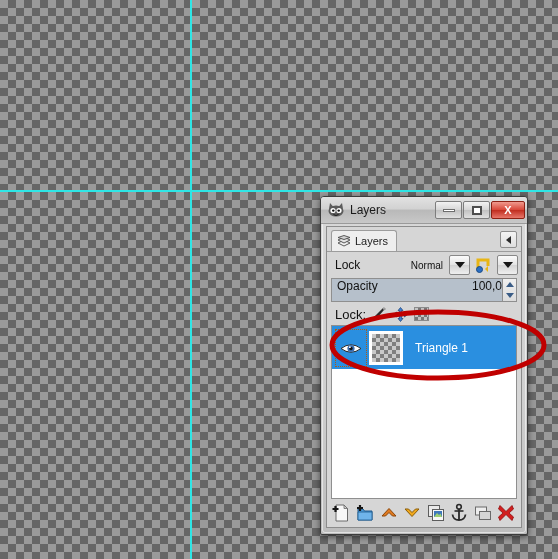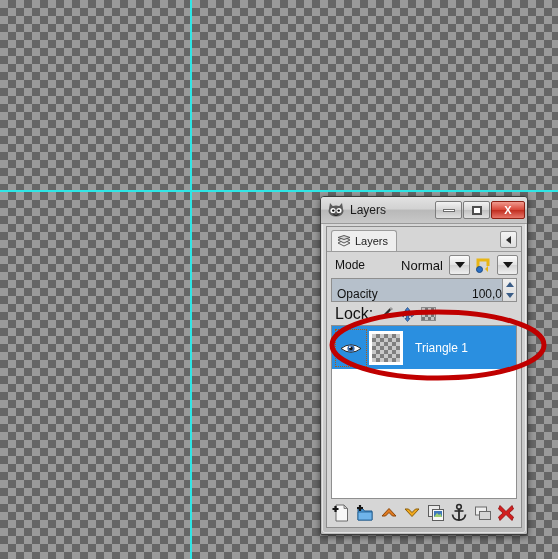--- a/index.html
+++ b/index.html
@@ -152,40 +152,40 @@
 
   
   .mode-row {
     display: flex; align-items: center;
     height: 26px;
     padding: 0 3px 0 8px;
     gap: 4px;
     flex: 0 0 auto;
   }
   .mode-label { font-size: 12px; color: #111; flex: 1 1 auto; }
-  .mode-value { font-size: 13px; color: #111; margin-right: 2px; }
+  .mode-value { font-size: 10px; color: #111; margin-right: 2px; }
   .combo-arrow {
     width: 21px; height: 20px;
     border: 1px solid #888;
     border-radius: 2px;
     background: linear-gradient(to bottom,#fbfbfb,#e3e3e3 50%,#d2d2d2 51%,#efefef);
     display: flex; align-items: center; justify-content: center;
     box-sizing: border-box;
   }
   .tri-down {
     width: 0; height: 0;
     border-left: 5px solid transparent;
     border-right: 5px solid transparent;
     border-top: 6px solid #161616;
   }
   .lockalpha-icon { width: 19px; height: 19px; }
 
   
   .opacity-row {
-    display: flex; align-items: flex-end;
+    display: flex; align-items: flex-start;
     height: 24px;
     margin: 0 4px 2px 4px;
     border: 1px solid #8f8f8f;
     background: #b6c0cb;
     box-sizing: border-box;
     flex: 0 0 auto;
     position: relative;
   }
   .opacity-label { font-size: 12px; color: #111; padding-left: 5px; flex: 1 1 auto; }
   .opacity-value { font-size: 12px; color: #111; padding-right: 0; }
@@ -208,21 +208,21 @@
     border-top: 5px solid #3a5c86;
   }
 
   
   .lock-row {
     display: flex; align-items: center; gap: 6px;
     height: 20px;
     padding-left: 8px;
     flex: 0 0 auto;
   }
-  .lock-label { font-size: 16px; color: #111; }
+  .lock-label { font-size: 13px; color: #111; }
   .lock-ico { width: 15px; height: 15px; }
   .lock-alpha-box {
     width: 15px; height: 14px;
     background-image:
       linear-gradient(45deg, #777 25%, transparent 25%, transparent 75%, #777 75%),
       linear-gradient(45deg, #777 25%, transparent 25%, transparent 75%, #777 75%);
     background-color: #c4c4c4;
     background-size: 6px 6px;
     background-position: 0 0, 3px 3px;
     border: 1px solid #8a8a8a;
@@ -349,21 +349,21 @@
           </svg>
         </span>
         <span>Layers</span>
       </div>
       <div class="tabmenu-btn">
         <span class="tri-left"></span>
       </div>
     </div>
 
     <div class="mode-row">
-      <span class="mode-label">Mode</span>
+      <span class="mode-label">Lock</span>
       <span class="mode-value">Normal</span>
       <span class="combo-arrow">
         <span class="tri-down"></span>
       </span>
       <span class="lockalpha-icon">
         <svg viewBox="0 0 19 19" width="19" height="19">
           <path d="M4 14 L4 4 L14 4 L14 10" stroke="#e8b515" stroke-width="3" fill="none"></path>
           <path d="M14 10 L11 13 L14 16 Z" fill="#e8b515"></path>
           <circle cx="5.5" cy="13.5" r="3" fill="#2a6fc4" stroke="#1a4a86" stroke-width="1"></circle>
         </svg>

